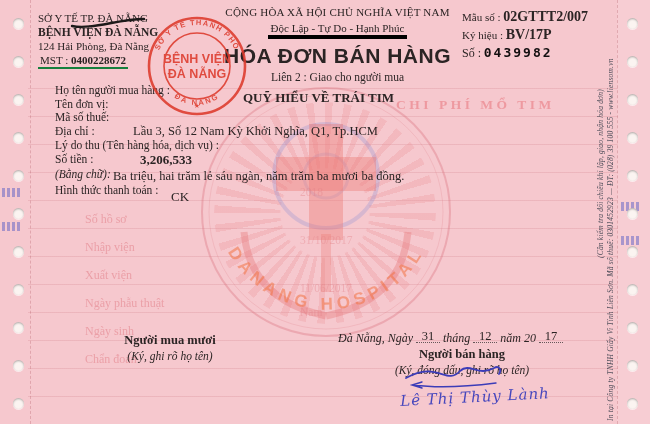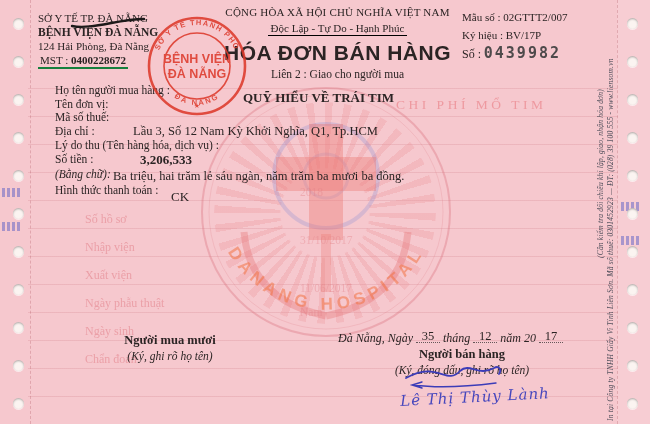--- a/index.html
+++ b/index.html
@@ -16,40 +16,40 @@
   .perf{width:0;border-left:1px dashed rgba(175,85,95,.30);top:0;height:424px;z-index:2;}
   .strip{left:617px;top:0;width:33px;height:424px;background:rgba(255,255,255,.10);z-index:1;}
   .hole{position:absolute;width:11px;height:11px;border-radius:50%;
     background:#fbf4f1;box-shadow:inset 0 1px 2px rgba(0,0,0,.30), 0 1px 0 rgba(255,255,255,.6);z-index:4;}
   
   .issuer{left:38px;top:11px;width:195px;text-align:left;line-height:14px;z-index:5;font-size:11px;}
   .issuer .b{font-weight:bold;font-size:11.5px;}
   .issuer .mst{display:inline-block;border-bottom:2px solid #15803d;padding:0 2px;}
   .national{left:205px;top:6px;width:265px;text-align:center;z-index:5;}
   .nat1{font-size:11px;letter-spacing:.2px;}
-  .nat2{font-size:11px;display:inline-block;border-bottom:1px solid #000000;padding:0 3px 1px;}
+  .nat2{font-size:11px;display:inline-block;border-bottom:4px solid #000000;padding:0 3px 1px;}
   .doctitle{font-family:"Liberation Sans", sans-serif;font-weight:bold;font-size:21px;letter-spacing:.5px;margin-top:5px;}
   .copynote{font-size:11.5px;margin-top:3px;}
   .meta{left:462px;top:8px;width:165px;z-index:5;font-size:11px;line-height:18px;}
-  .meta .v{font-weight:normal;font-size:11px;}
-  .meta .num{font-family:"DejaVu Sans Mono", monospace;font-weight:bold;font-size:15px;
-    color:#404040;letter-spacing:2px;opacity:.92;}
+  .meta .v{font-weight:bold;font-size:14px;}
+  .meta .num{font-family:"DejaVu Sans Mono", monospace;font-weight:bold;font-size:13px;
+    color:#000000;letter-spacing:2px;opacity:.92;}
   
   .lab{font-size:11.5px;z-index:5;white-space:nowrap;}
   .val{font-size:12.5px;z-index:5;white-space:nowrap;}
   .bold{font-weight:bold;}
   .ital{font-style:italic;}
   
   .emb{left:192px;top:84px;width:268px;height:258px;z-index:2;}
   .sunburst{left:214px;top:102px;width:222px;height:222px;border-radius:50%;
     background:repeating-conic-gradient(rgba(236,140,146,.26) 0 4deg, rgba(0,0,0,0) 4deg 10deg);
     -webkit-mask-image:radial-gradient(circle, rgba(0,0,0,0) 0 28%, #000 29% 90%, rgba(0,0,0,0) 91%);
     mask-image:radial-gradient(circle, rgba(0,0,0,0) 0 28%, #000 29% 90%, rgba(0,0,0,0) 91%);
     z-index:2;}
-  .underprint{left:396px;top:97px;font-weight:normal;font-size:13.5px;letter-spacing:3.5px;
+  .underprint{left:396px;top:97px;font-weight:bold;font-size:13.5px;letter-spacing:3.5px;
     color:rgba(231,115,122,.55);z-index:2;white-space:nowrap;}
   .ghost{color:rgba(225,125,134,.55);font-size:12px;z-index:2;white-space:nowrap;}
   .ghost2{color:rgba(225,125,134,.38);font-size:11.5px;z-index:2;white-space:nowrap;}
   
   .stampsvg{left:134px;top:12px;z-index:6;opacity:.88;}
   .pen{left:60px;top:10px;z-index:7;}
   
   .sigblock{text-align:center;z-index:5;}
   .sigtitle{font-weight:bold;font-size:12.5px;}
   .signote{font-style:italic;font-size:11.5px;margin-top:2px;}
@@ -177,21 +177,21 @@
   <div class="abs lab" style="left:55px;top:139px;">Lý do thu (Tên hàng hóa, dịch vụ) :</div>
   <div class="abs lab" style="left:55px;top:153px;">Số tiền :</div>
   <div class="abs val bold" style="left:140px;top:152px;font-size:13px;">3,206,533</div>
   <div class="abs lab ital" style="left:55px;top:168px;">(Bằng chữ):</div>
   <div class="abs val" style="left:113px;top:169px;">Ba triệu, hai trăm lẻ sáu ngàn, năm trăm ba mươi ba đồng.</div>
   <div class="abs lab" style="left:55px;top:184px;">Hình thức thanh toán :</div>
   <div class="abs val" style="left:171px;top:189px;font-size:13px;">CK</div>
 
   <div class="abs dateline">
     <span>Đà Nẵng, Ngày</span>
-    <span class="fill">35</span>
+    <span class="fill">31</span>
     <span>tháng</span>
     <span class="fill">12</span>
     <span>năm 20</span>
     <span class="fill">17</span>
   </div>
 
   <div class="abs sigblock" style="left:55px;top:333px;width:230px;">
     <div class="sigtitle">Người mua mươi</div>
     <div class="signote">(Ký, ghi rõ họ tên)</div>
   </div>

